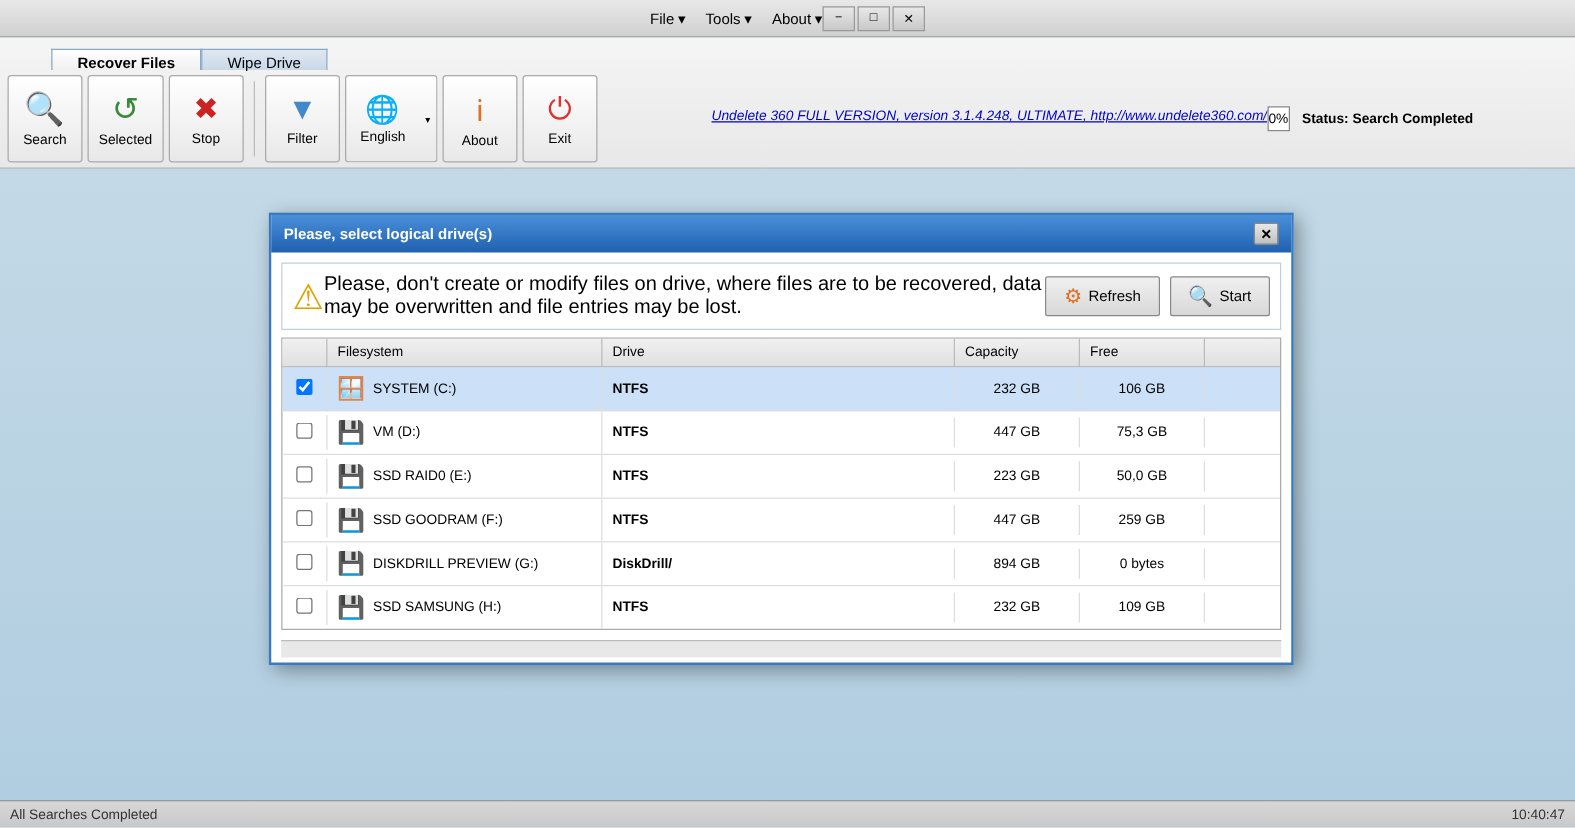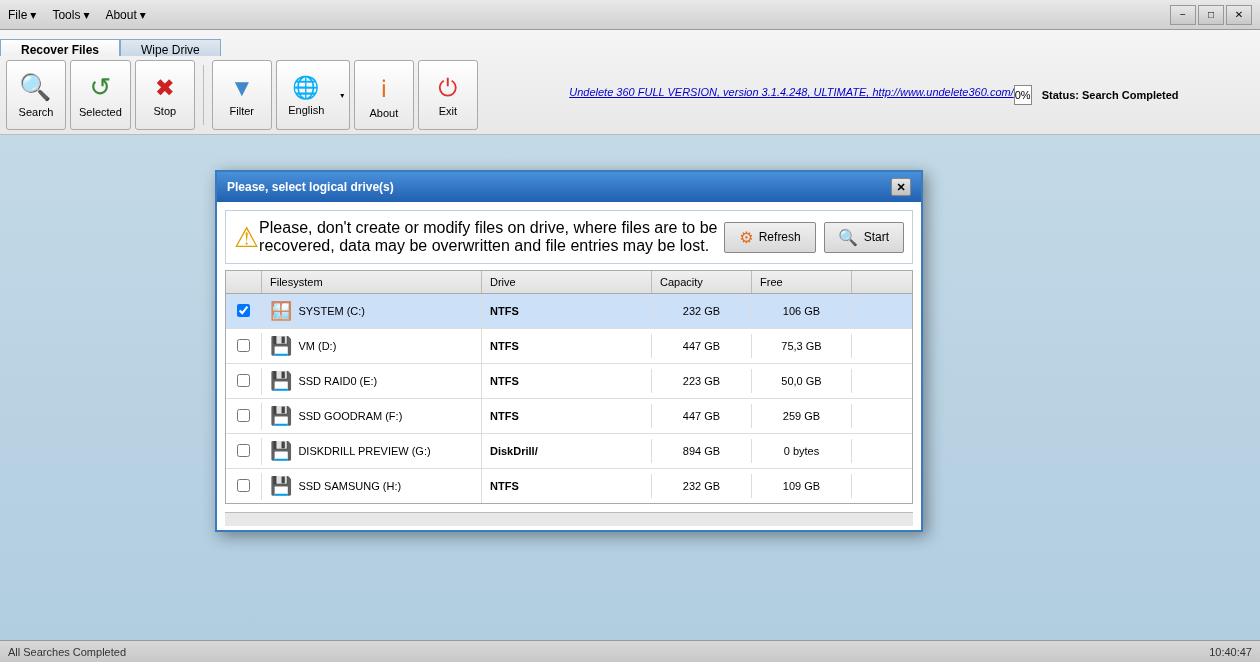--- a/index.html
+++ b/index.html
@@ -12,21 +12,21 @@
       overflow: hidden;
       position: relative;
     }
 
     
     .title-bar {
       background: linear-gradient(180deg, #e8e8e8 0%, #d0d0d0 100%);
       height: 30px;
       display: flex;
       align-items: center;
-      justify-content: space-between;
+      justify-content: center;
       border-bottom: 1px solid #999;
       padding: 0 8px;
     }
     .title-bar-left {
       display: flex;
       align-items: center;
       gap: 16px;
     }
     .menu-item {
       font-size: 12px;
@@ -54,20 +54,21 @@
 
     
     .main-toolbar {
       background: linear-gradient(180deg, #f5f5f5 0%, #e8e8e8 100%);
       border-bottom: 1px solid #bbb;
     }
     .toolbar-tabs {
       display: flex;
       height: 26px;
       padding-top: 9px;
+      margin-left: 41px;
     }
     .toolbar-tab {
       padding: 3px 20px;
       background: linear-gradient(180deg, #e0e8f0 0%, #c8d8e8 100%);
       border: 1px solid #88a8c8;
       border-bottom: none;
       cursor: pointer;
       font-size: 12px;
       color: #000;
     }
@@ -120,21 +121,21 @@
       position: relative;
       z-index: 1;
       font-size: 11px;
     }
 
     
     .dialog-overlay {
       position: absolute;
       top: 170px;
       left: 215px;
-      width: 708px;
+      width: 820px;
       background: #fff;
       border: 2px solid #3a7abf;
       box-shadow: 4px 4px 15px rgba(0,0,0,0.4);
     }
     .dialog-titlebar {
       background: linear-gradient(180deg, #4a90d9 0%, #2060b0 100%);
       padding: 6px 10px;
       display: flex;
       align-items: center;
       justify-content: space-between;

